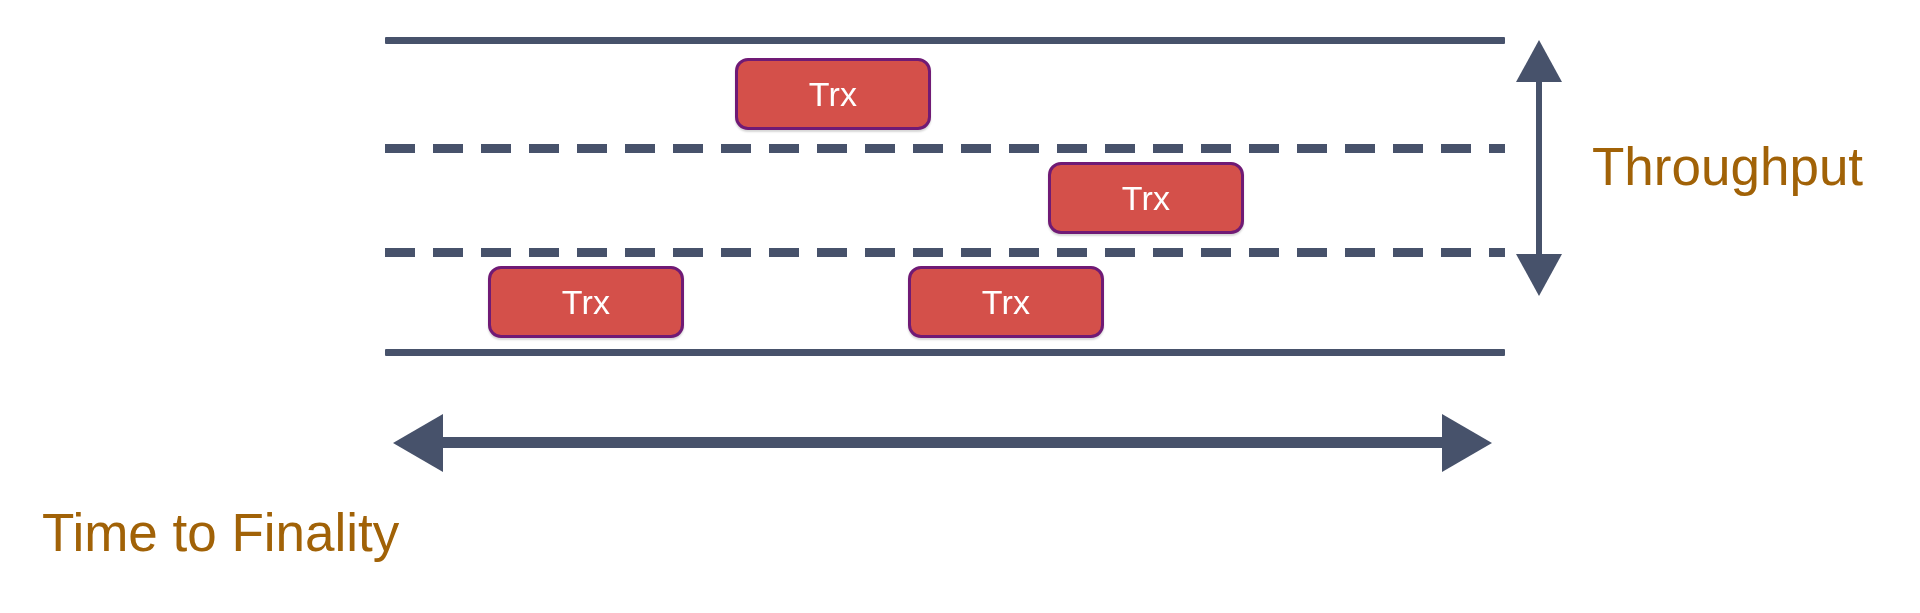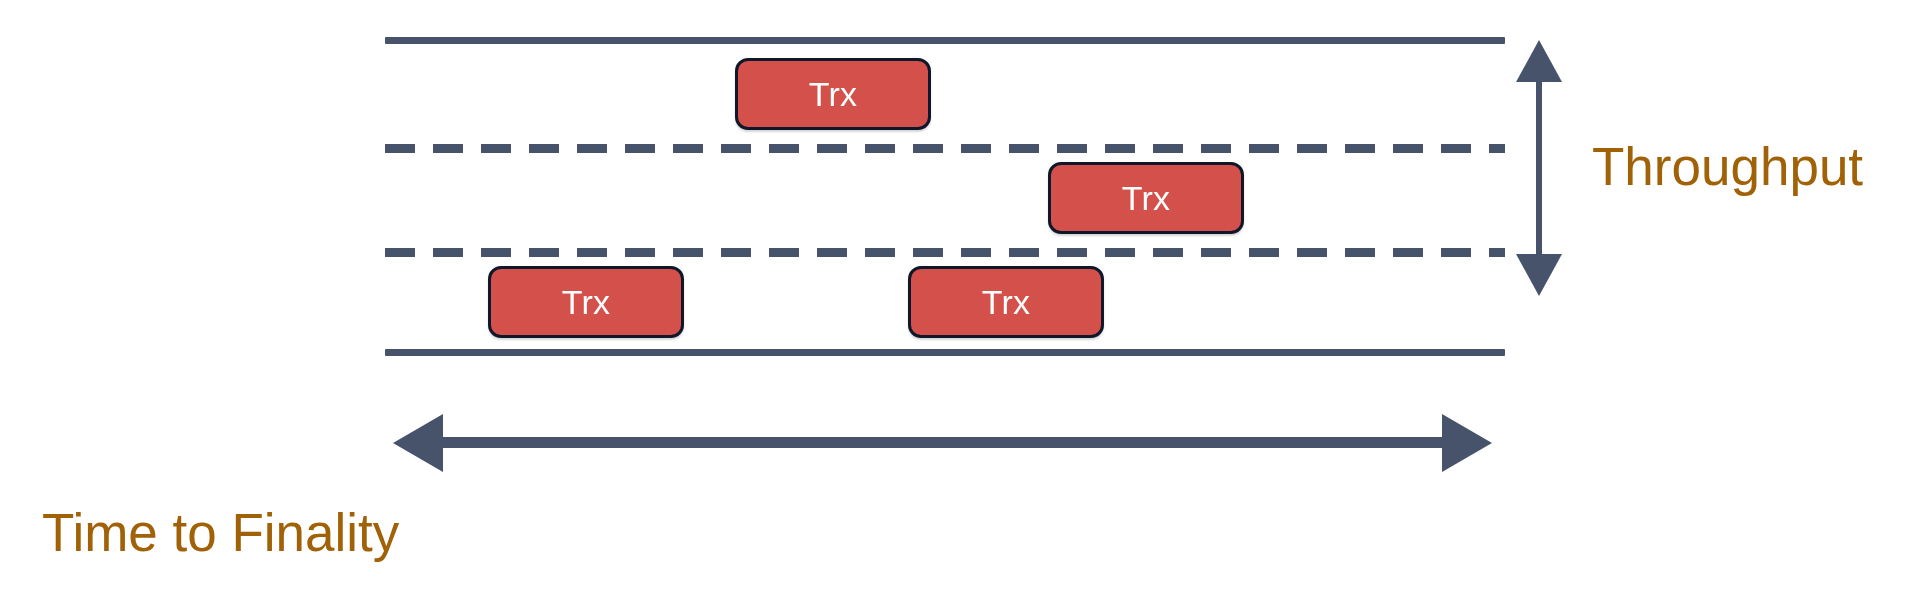--- a/index.html
+++ b/index.html
@@ -45,21 +45,21 @@
         rgba(0,0,0,0) 48px);
   }
   .track-line.dash1 { top: 144px; }
   .track-line.dash2 { top: 248px; }
 
   
   .trx {
     position: absolute;
     box-sizing: border-box;
     background: #d4504a;
-    border: 3px solid #0f172a;
+    border: 3px solid #701a75;
     border-radius: 13px;
     color: #ffffff;
     font-size: 34px;
     line-height: 1;
     display: flex;
     align-items: center;
     justify-content: center;
     letter-spacing: 0.3px;
     box-shadow: 0 2px 2px rgba(0,0,0,0.16);
     user-select: none;

